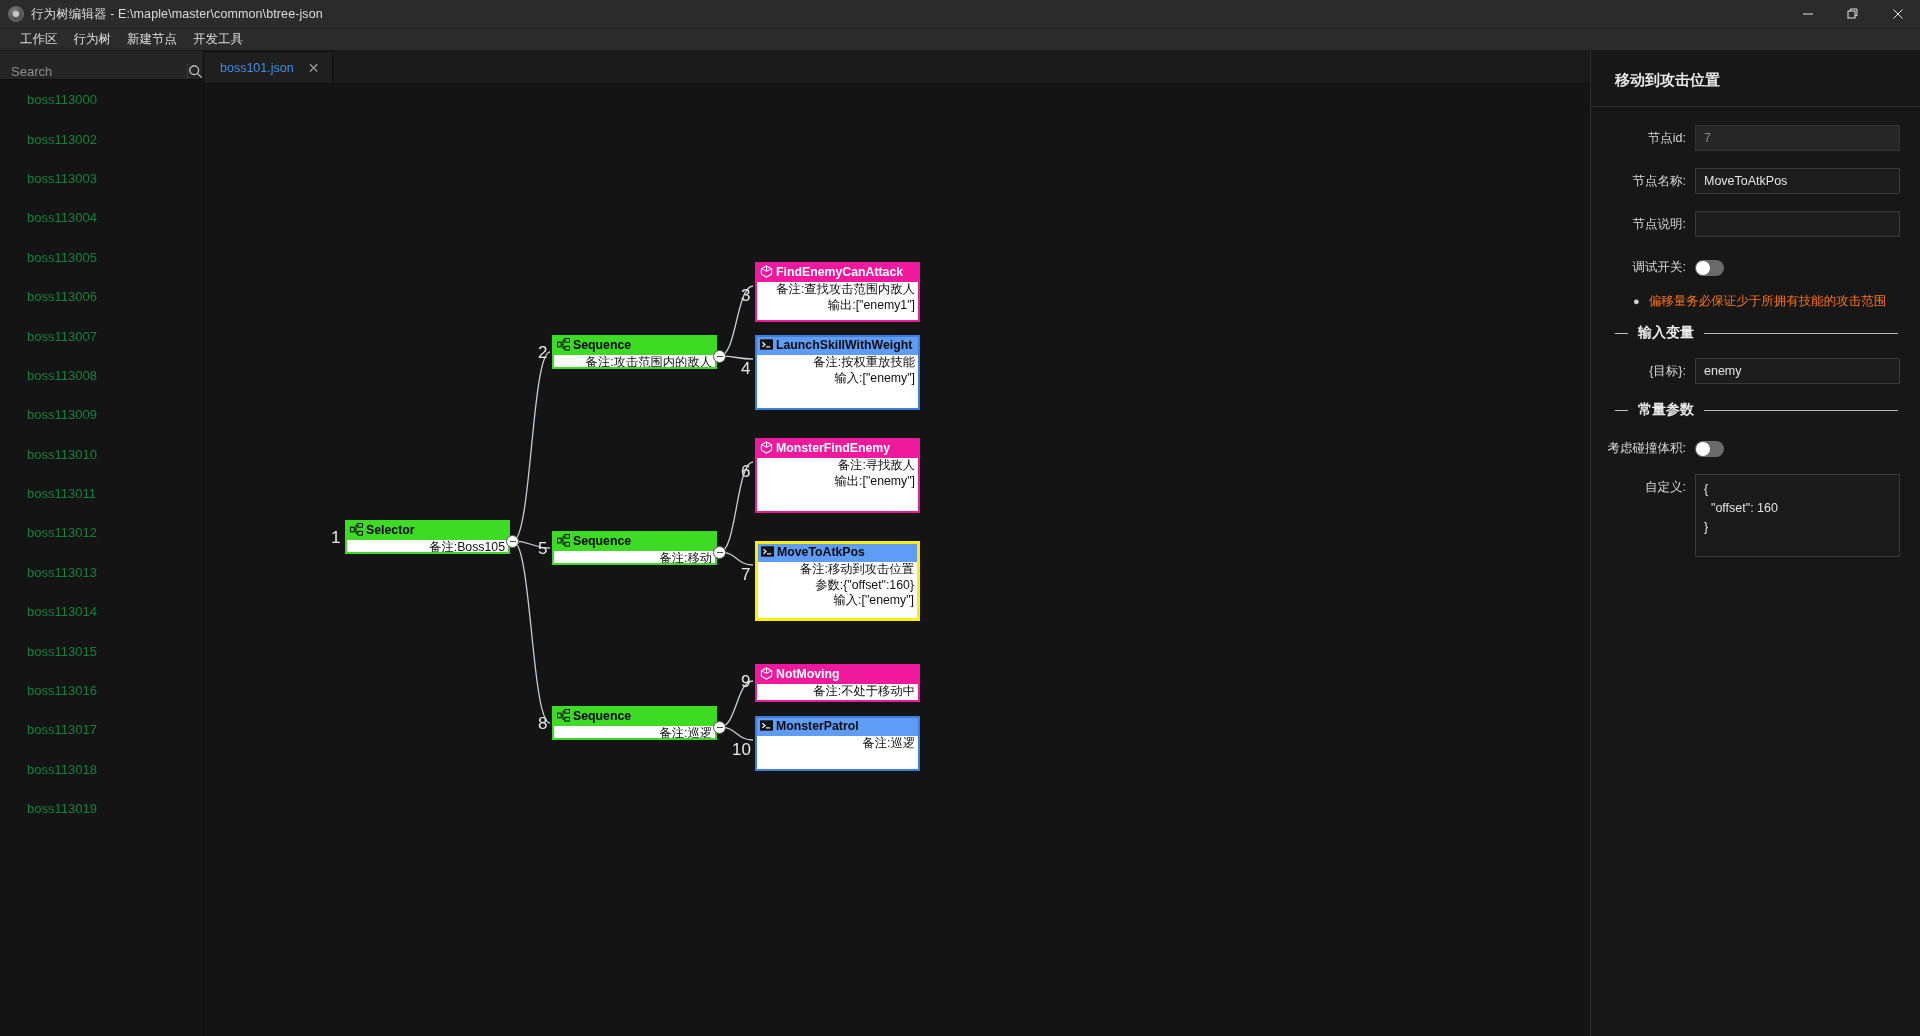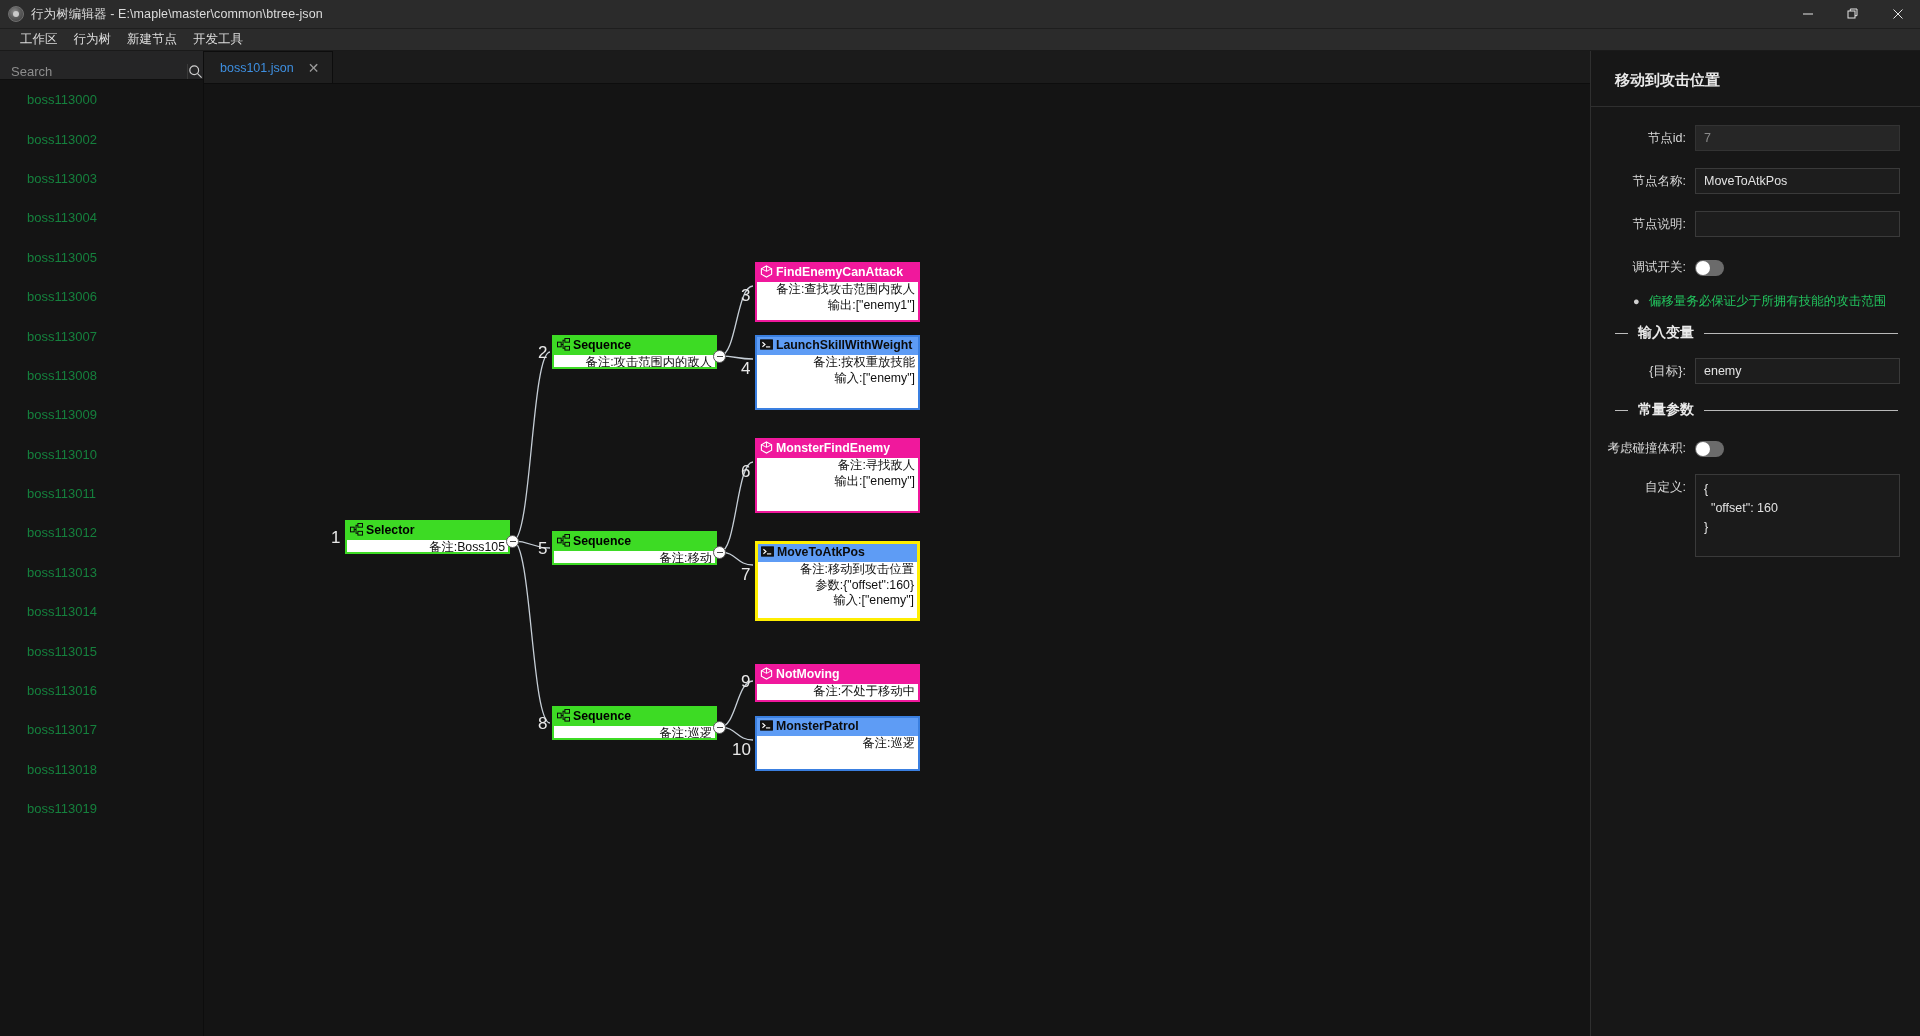--- a/index.html
+++ b/index.html
@@ -168,21 +168,21 @@
     position: relative; flex: 0 0 29px; margin-top: 6px;
   }
   .toggle .knob {
     position: absolute; left: 1px; top: 1px; width: 14px; height: 14px;
     border-radius: 50%; background: #ffffff;
   }
   .bullet-row {
     display: flex; margin: 0 0 14px 0; padding-left: 42px; align-items: baseline;
   }
   .bullet-dot { color: #d0d0d0; font-size: 11px; margin-right: 9px; }
-  .bullet-text { font-size: 12.5px; color: #22c55e; }
+  .bullet-text { font-size: 12.5px; color: #f97316; }
   .section-head {
     display: flex; align-items: center; gap: 10px;
     padding-left: 24px; margin-bottom: 16px; margin-top: 2px;
   }
   .section-dash { width: 13px; height: 1px; background: #bdbdbd; }
   .section-title { font-size: 14px; color: #eaeaea; font-weight: bold; white-space: nowrap;}
   .section-rule { flex: 1; height: 1px; background: #b9b9b9; margin-right: 2px; }
 </style>
 </head>
 <body>

